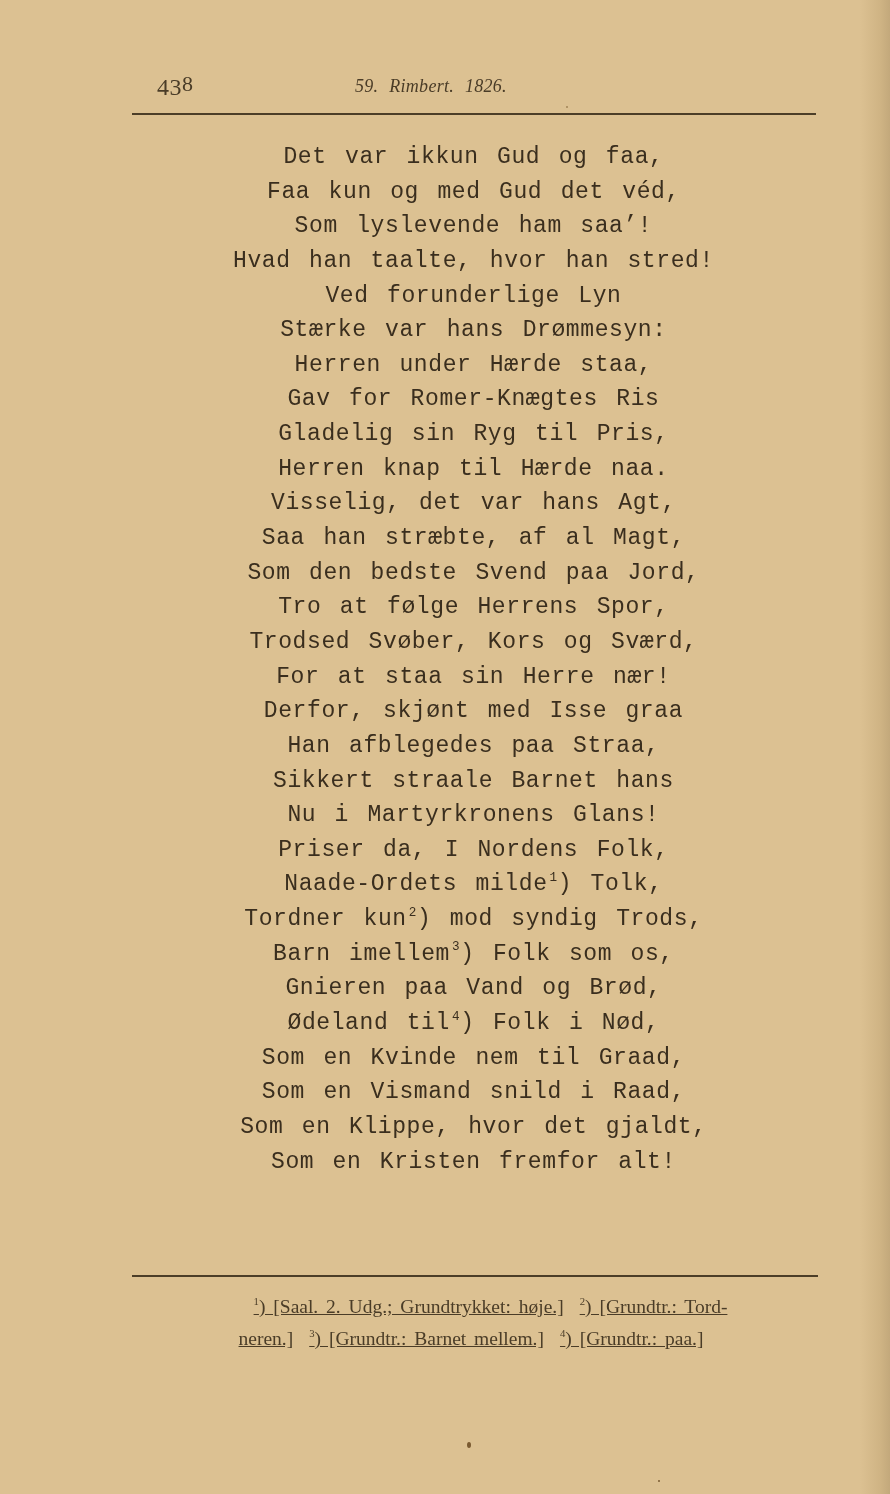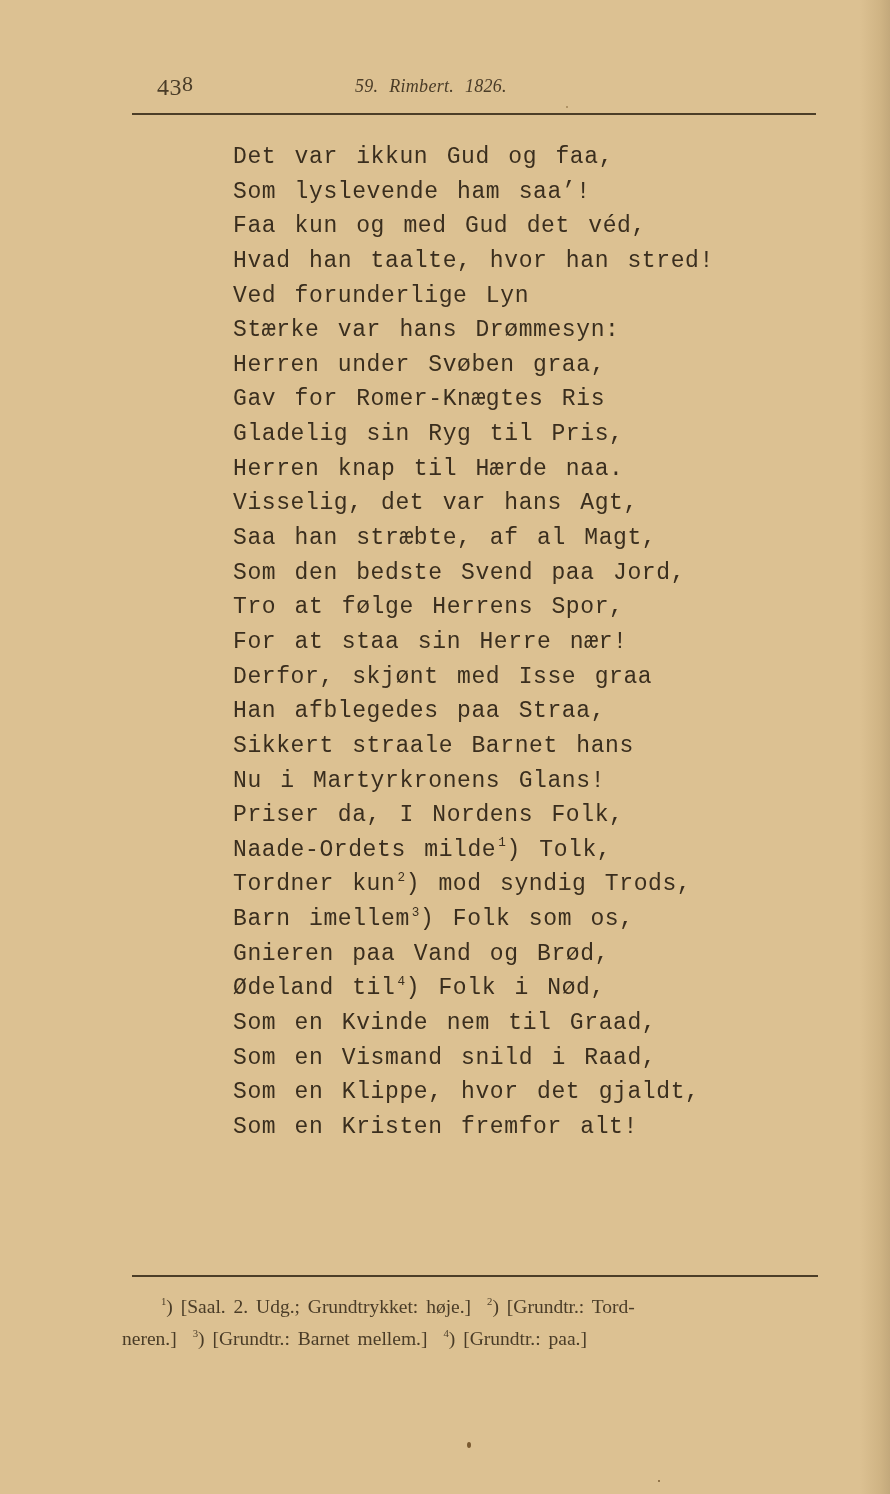--- a/index.html
+++ b/index.html
@@ -15,20 +15,21 @@
       font-family: "DejaVu Serif", "Liberation Serif", serif;
       color: #3b2f1f;
     }
     .page {
       position: absolute;
       left: 0; top: 0;
       width: 890px; height: 1494px;
       background:
         linear-gradient(to right, rgba(0,0,0,0) 0, rgba(0,0,0,0) 860px, rgba(150,120,70,0.18) 880px, rgba(120,95,55,0.25) 890px),
         #dcc192;
+      text-align: center;
     }
     .running-head {
       position: absolute;
       top: 74px;
       left: 0;
       width: 890px;
       height: 30px;
     }
     .page-number {
       position: absolute;
@@ -92,20 +93,21 @@
     .footnotes {
       position: absolute;
       left: 140px;
       top: 1292px;
       width: 680px;
       font-family: "Liberation Serif", serif;
       font-size: 19.5px;
       line-height: 29px;
       color: #4a3c27;
       word-spacing: 3px;
+      text-decoration: underline;
     }
     .footnotes .line { white-space: nowrap; display: block; }
     .footnotes .line.first { padding-left: 19px; }
     .footnotes .fn { margin-right: 14px; }
     .footnotes .fn.last-of-line { margin-right: 0; }
 
     .speck {
       position: absolute;
       background: #7a5a30;
       border-radius: 50%;
@@ -118,33 +120,34 @@
 
   <div class="running-head">
     <span class="page-number"><span>43</span><span class="sup8">8</span></span>
     <span class="chapter-title">59. Rimbert. 1826.</span>
   </div>
 
   <div class="rule head"></div>
 
   <ul class="verse">
     <li>Det var ikkun Gud og faa,</li>
+    <li>Faa kun og med Gud det véd,</li>
     <li>Som lyslevende ham saa’!</li>
-    <li>Faa kun og med Gud det véd,</li>
     <li>Hvad han taalte, hvor han stred!</li>
     <li>Ved forunderlige Lyn</li>
     <li>Stærke var hans Drømmesyn:</li>
-    <li>Herren under Svøben graa,</li>
+    <li>Herren under Hærde staa,</li>
     <li>Gav for Romer-Knægtes Ris</li>
     <li>Gladelig sin Ryg til Pris,</li>
     <li>Herren knap til Hærde naa.</li>
     <li>Visselig, det var hans Agt,</li>
     <li>Saa han stræbte, af al Magt,</li>
     <li>Som den bedste Svend paa Jord,</li>
     <li>Tro at følge Herrens Spor,</li>
+    <li>Trodsed Svøber, Kors og Sværd,</li>
     <li>For at staa sin Herre nær!</li>
     <li>Derfor, skjønt med Isse graa</li>
     <li>Han afblegedes paa Straa,</li>
     <li>Sikkert straale Barnet hans</li>
     <li>Nu i Martyrkronens Glans!</li>
     <li>Priser da, I Nordens Folk,</li>
     <li><span>Naade-Ordets milde</span><sup>1</sup><span>) Tolk,</span></li>
     <li><span>Tordner kun</span><sup>2</sup><span>) mod syndig Trods,</span></li>
     <li><span>Barn imellem</span><sup>3</sup><span>) Folk som os,</span></li>
     <li>Gnieren paa Vand og Brød,</li>

